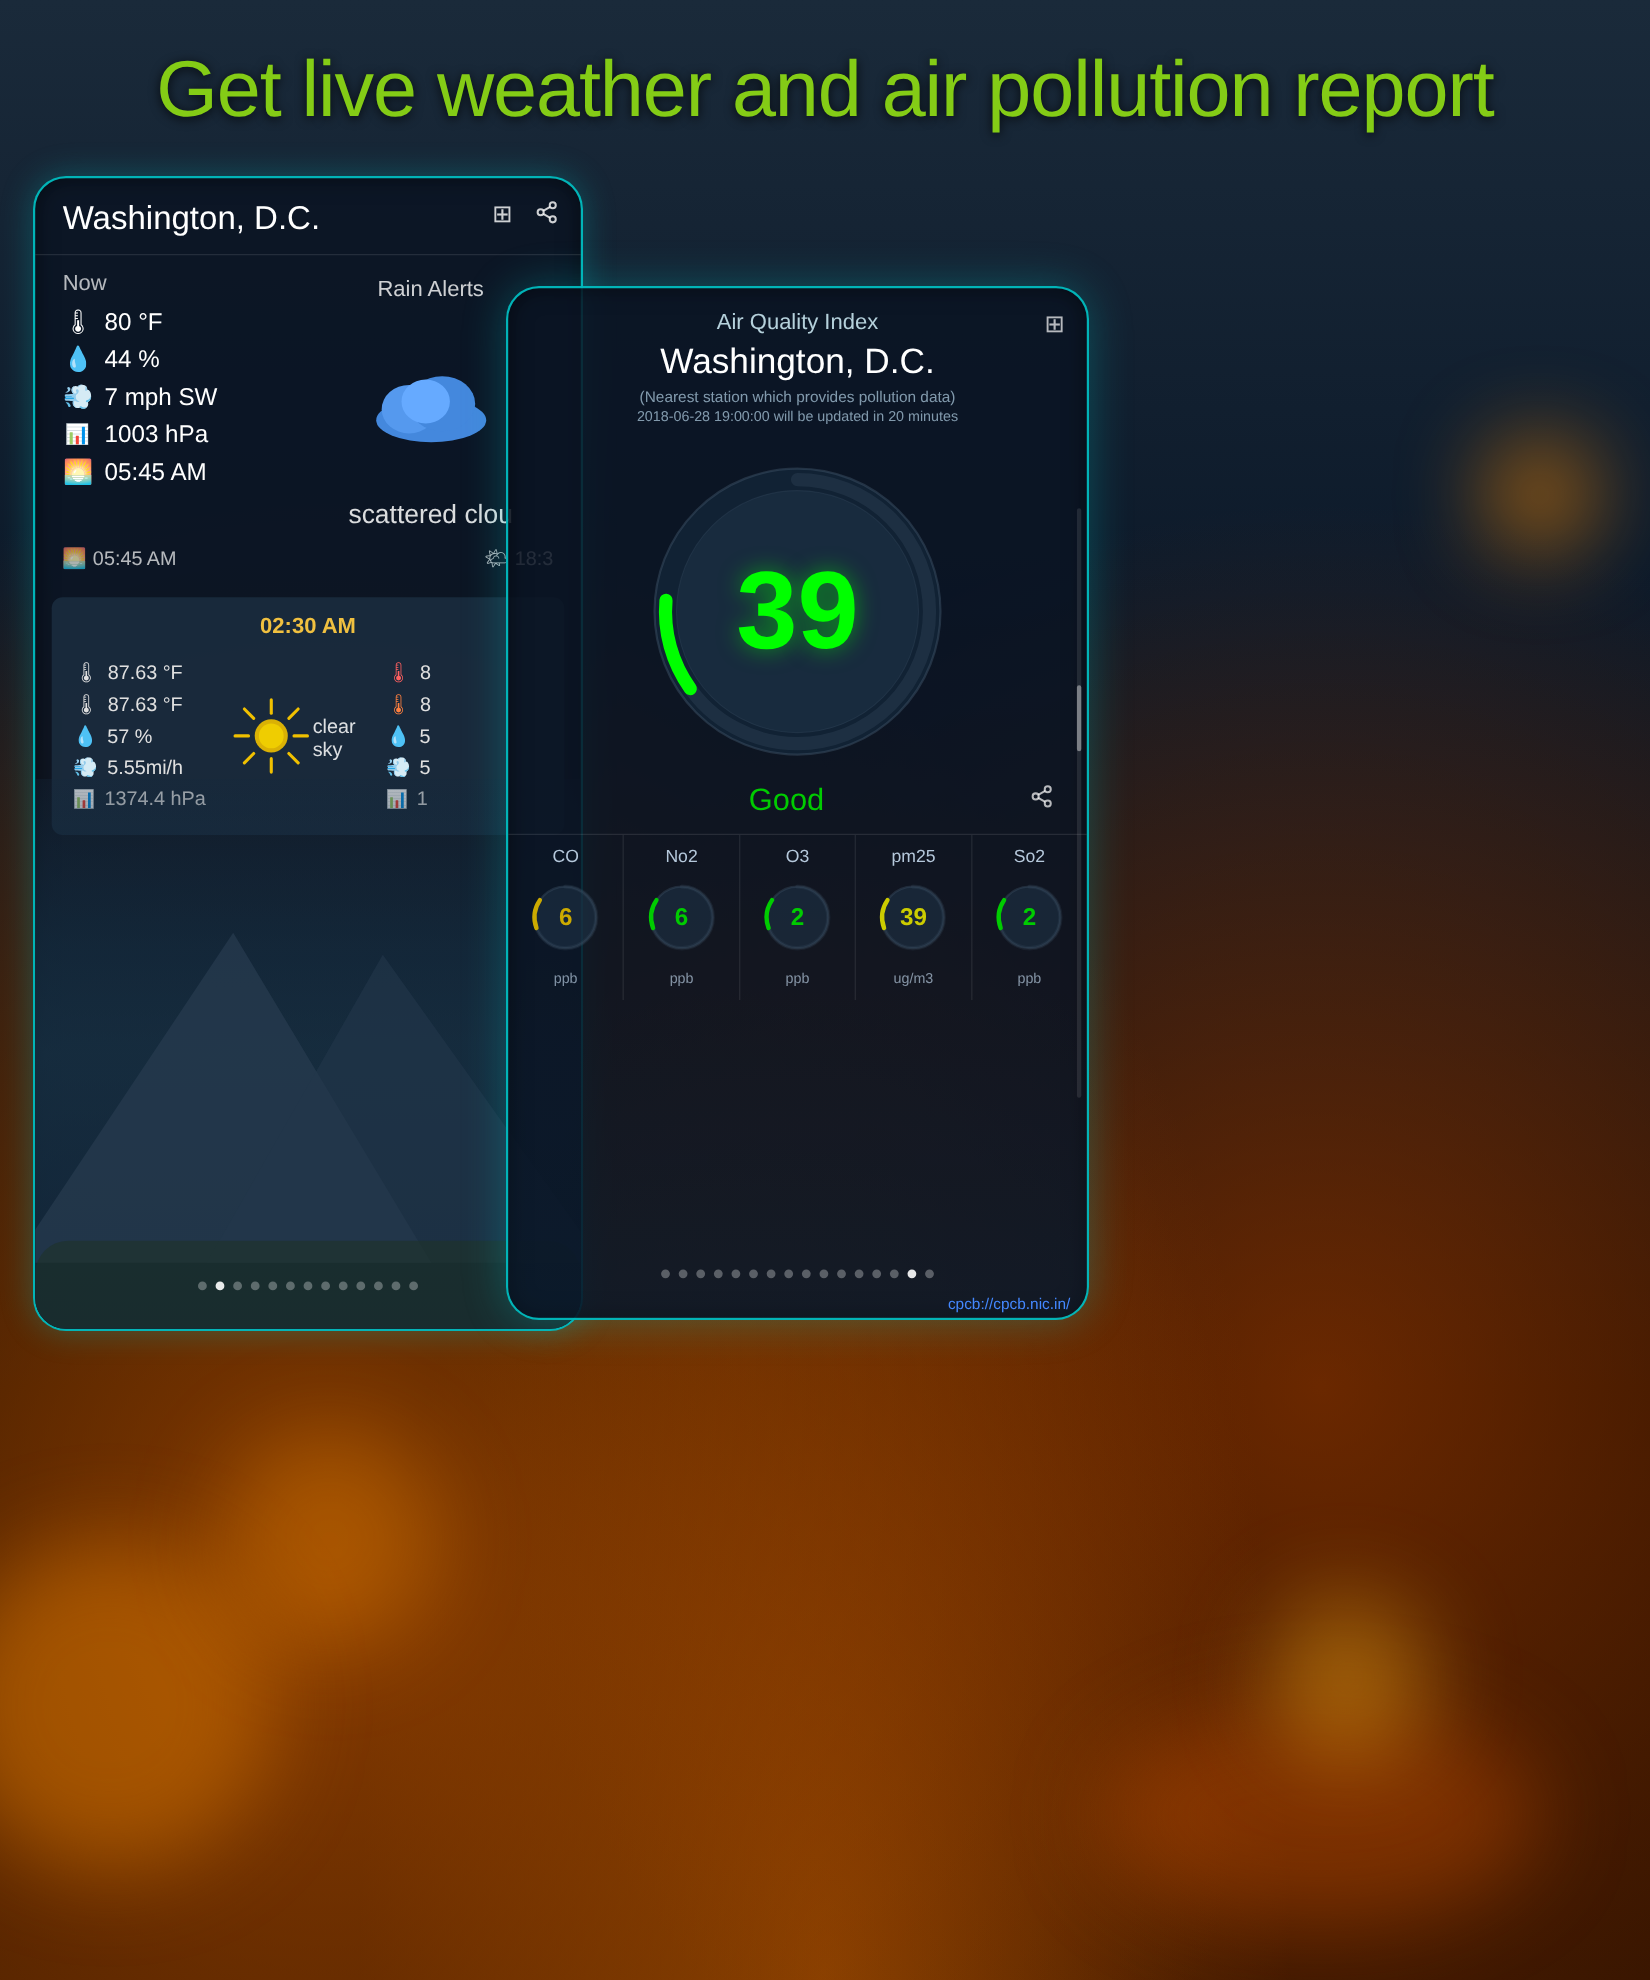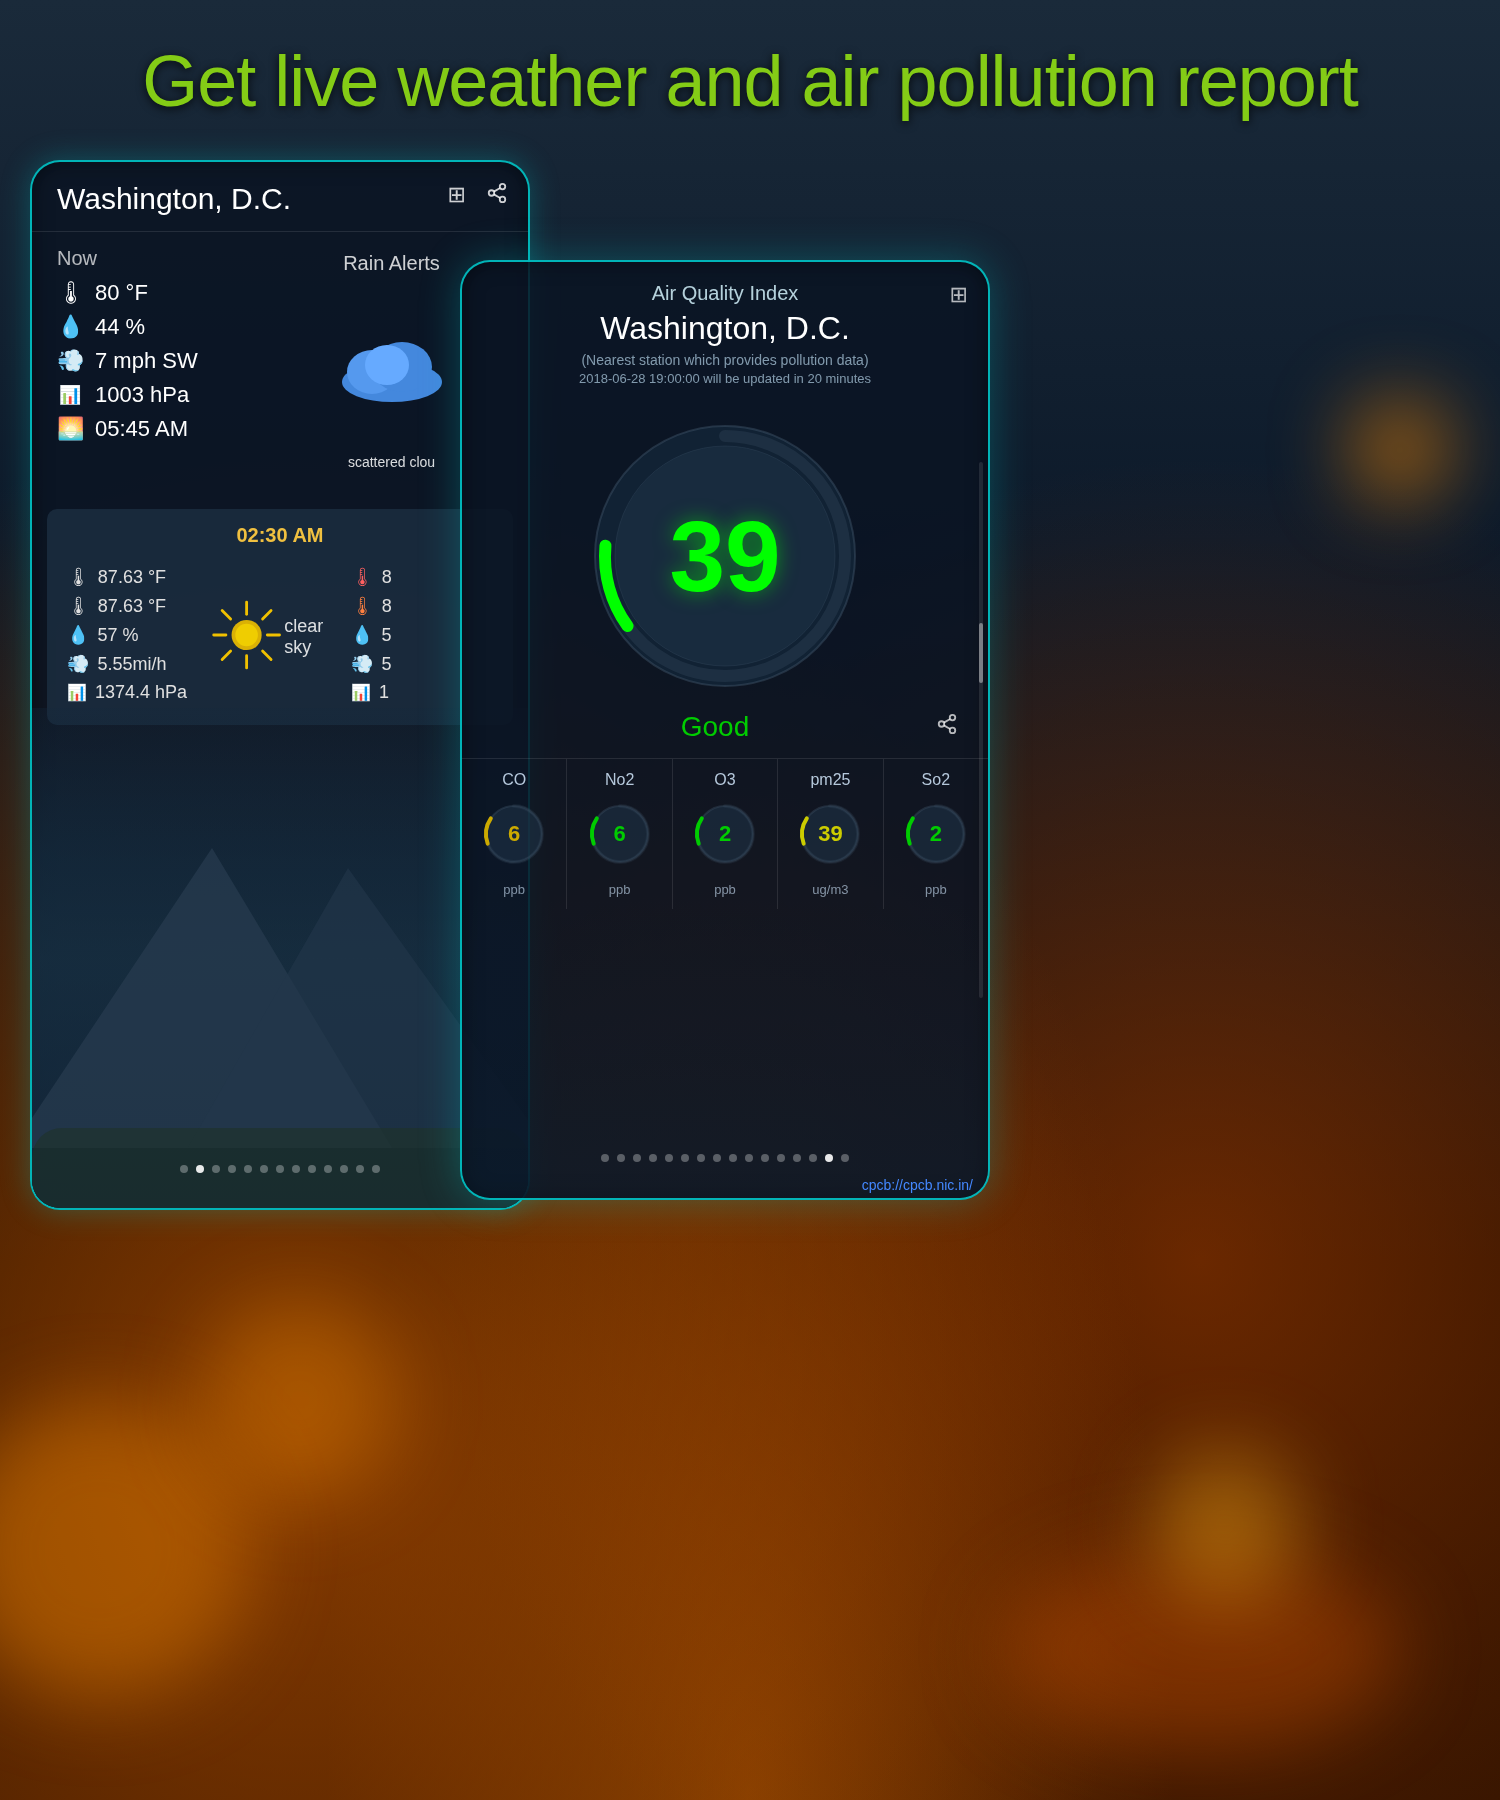--- a/index.html
+++ b/index.html
@@ -134,21 +134,21 @@
       margin-bottom: 15px;
     }
 
     .cloud-icon-svg {
       width: 120px;
       height: 80px;
     }
 
     .scattered-clouds-text {
       color: rgba(255,255,255,0.85);
-      font-size: 14px;
+      font-size: 24px;
       margin-top: 10px;
     }
 
     .weather-time-row {
       display: flex;
       justify-content: space-between;
       padding: 0 25px;
       color: rgba(255,255,255,0.7);
       font-size: 18px;
     }
@@ -542,20 +542,28 @@
       <svg class="cloud-icon-svg" viewBox="0 0 120 80">
         <ellipse cx="60" cy="55" rx="50" ry="20" fill="#4488dd"></ellipse>
         <ellipse cx="40" cy="45" rx="25" ry="22" fill="#5599ee"></ellipse>
         <ellipse cx="70" cy="40" rx="30" ry="25" fill="#4488dd"></ellipse>
         <ellipse cx="55" cy="38" rx="22" ry="20" fill="#66aaff"></ellipse>
       </svg>
       <div class="scattered-clouds-text">scattered clou</div>
     </div>
   </div>
 
+  <div class="weather-time-row">
+    <span>
+      🌅 <span>05:45 AM</span>
+    </span>
+    <span>
+      🌤 <span>18:3</span>
+    </span>
+  </div>
 
   <div class="forecast-section" style="margin-top:24px;">
     <div class="forecast-time">02:30 AM</div>
     <div class="forecast-content">
       <div class="forecast-left">
         <div class="forecast-row">
           <span>🌡</span>
           <span>87.63 °F</span>
         </div>
         <div class="forecast-row">

